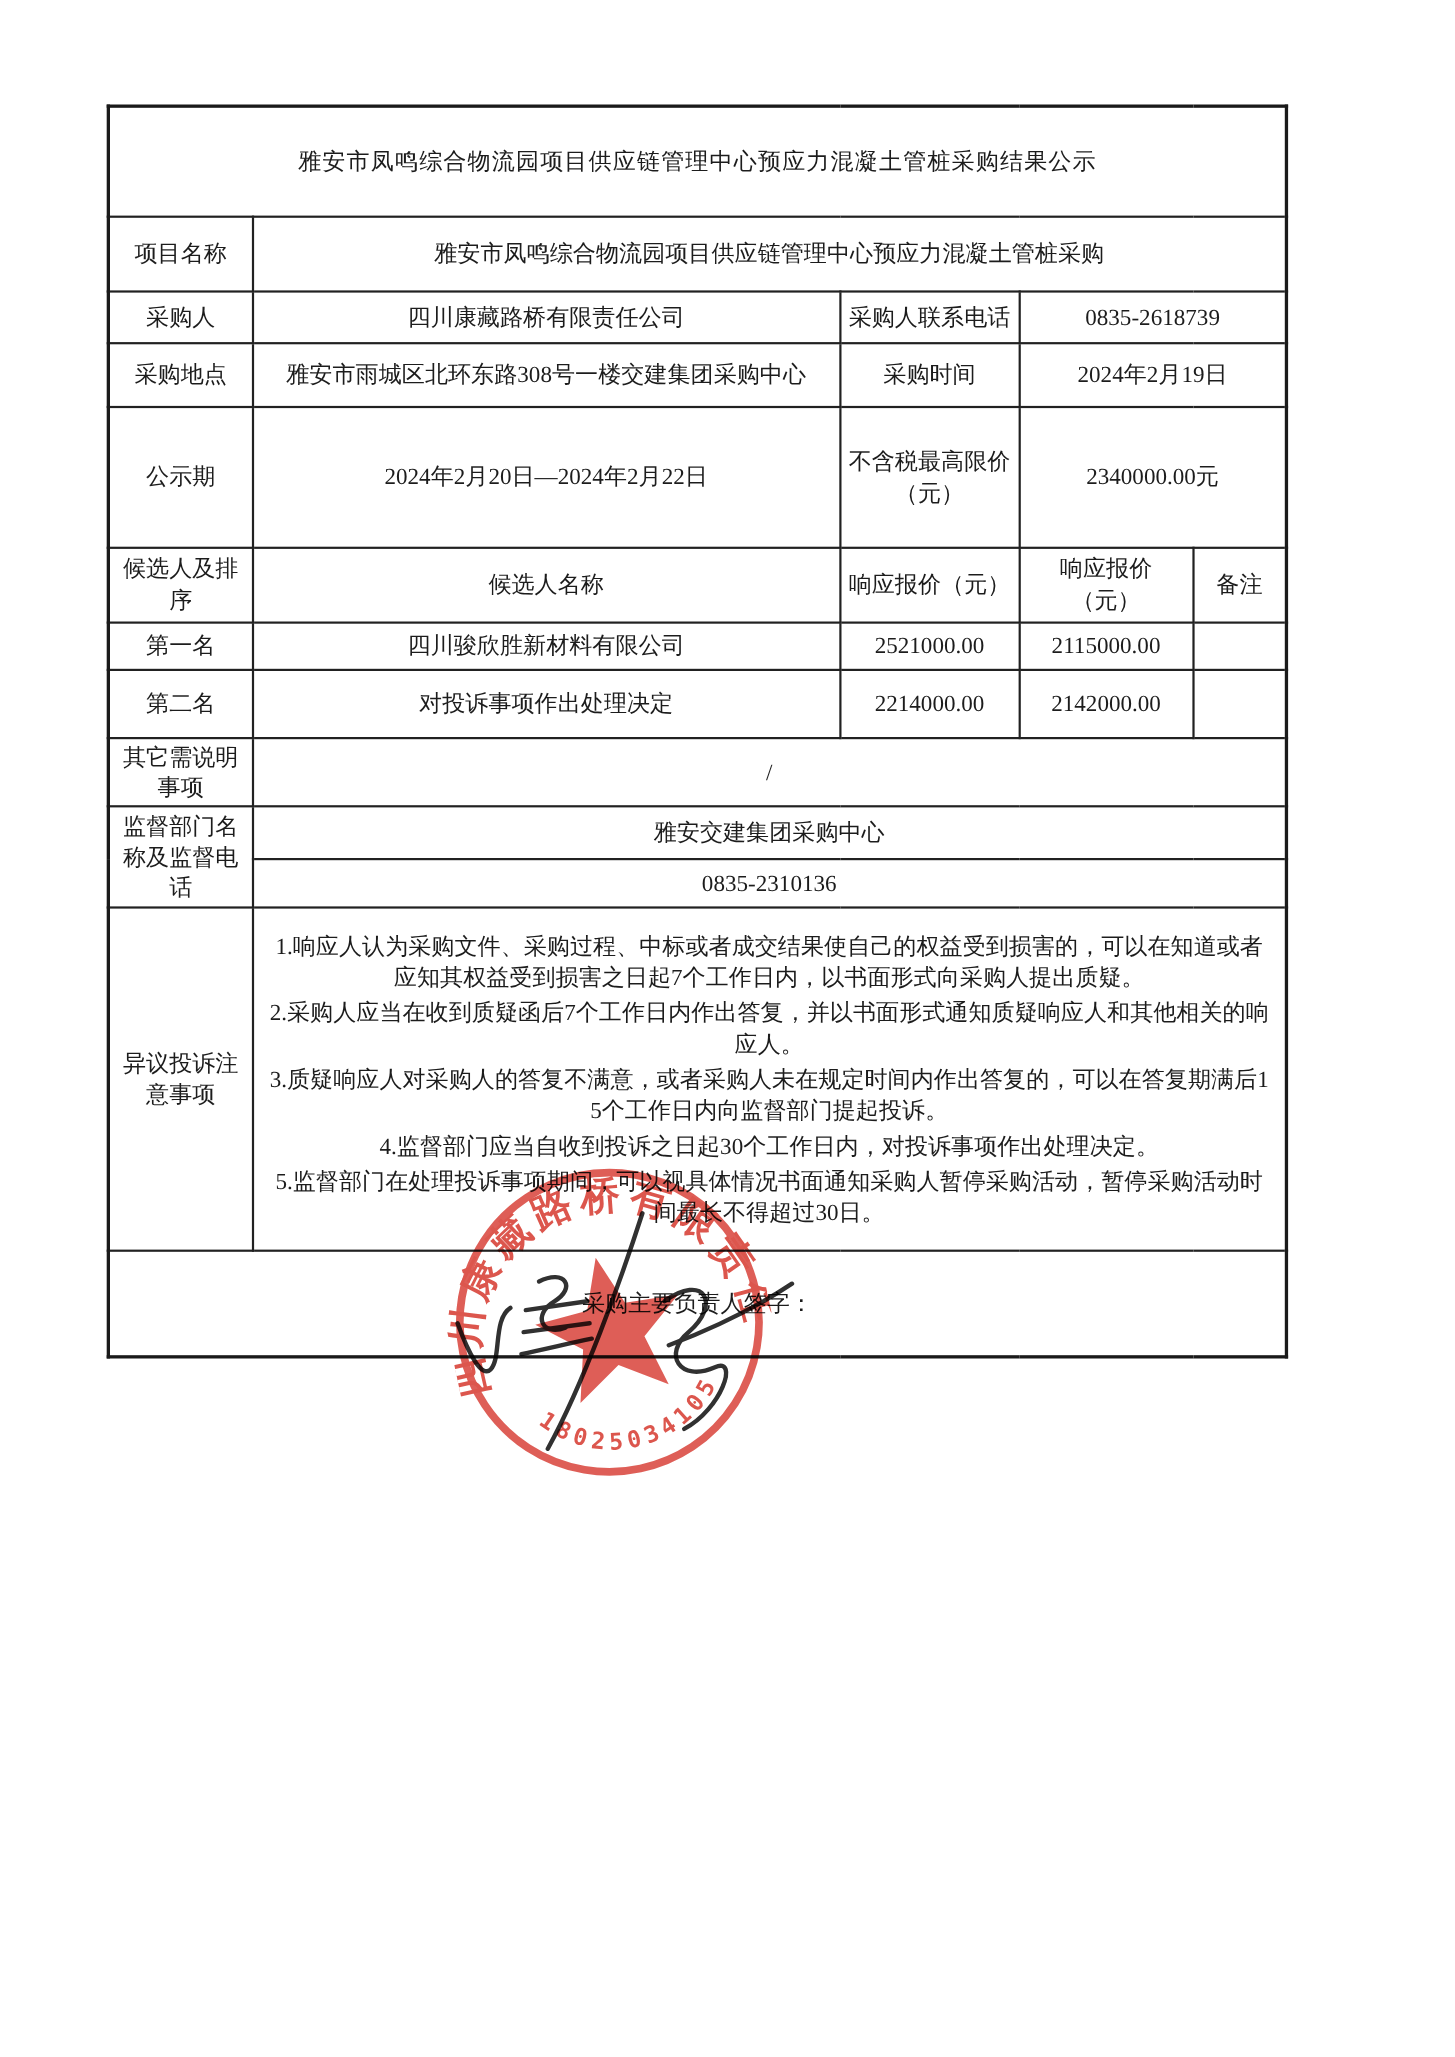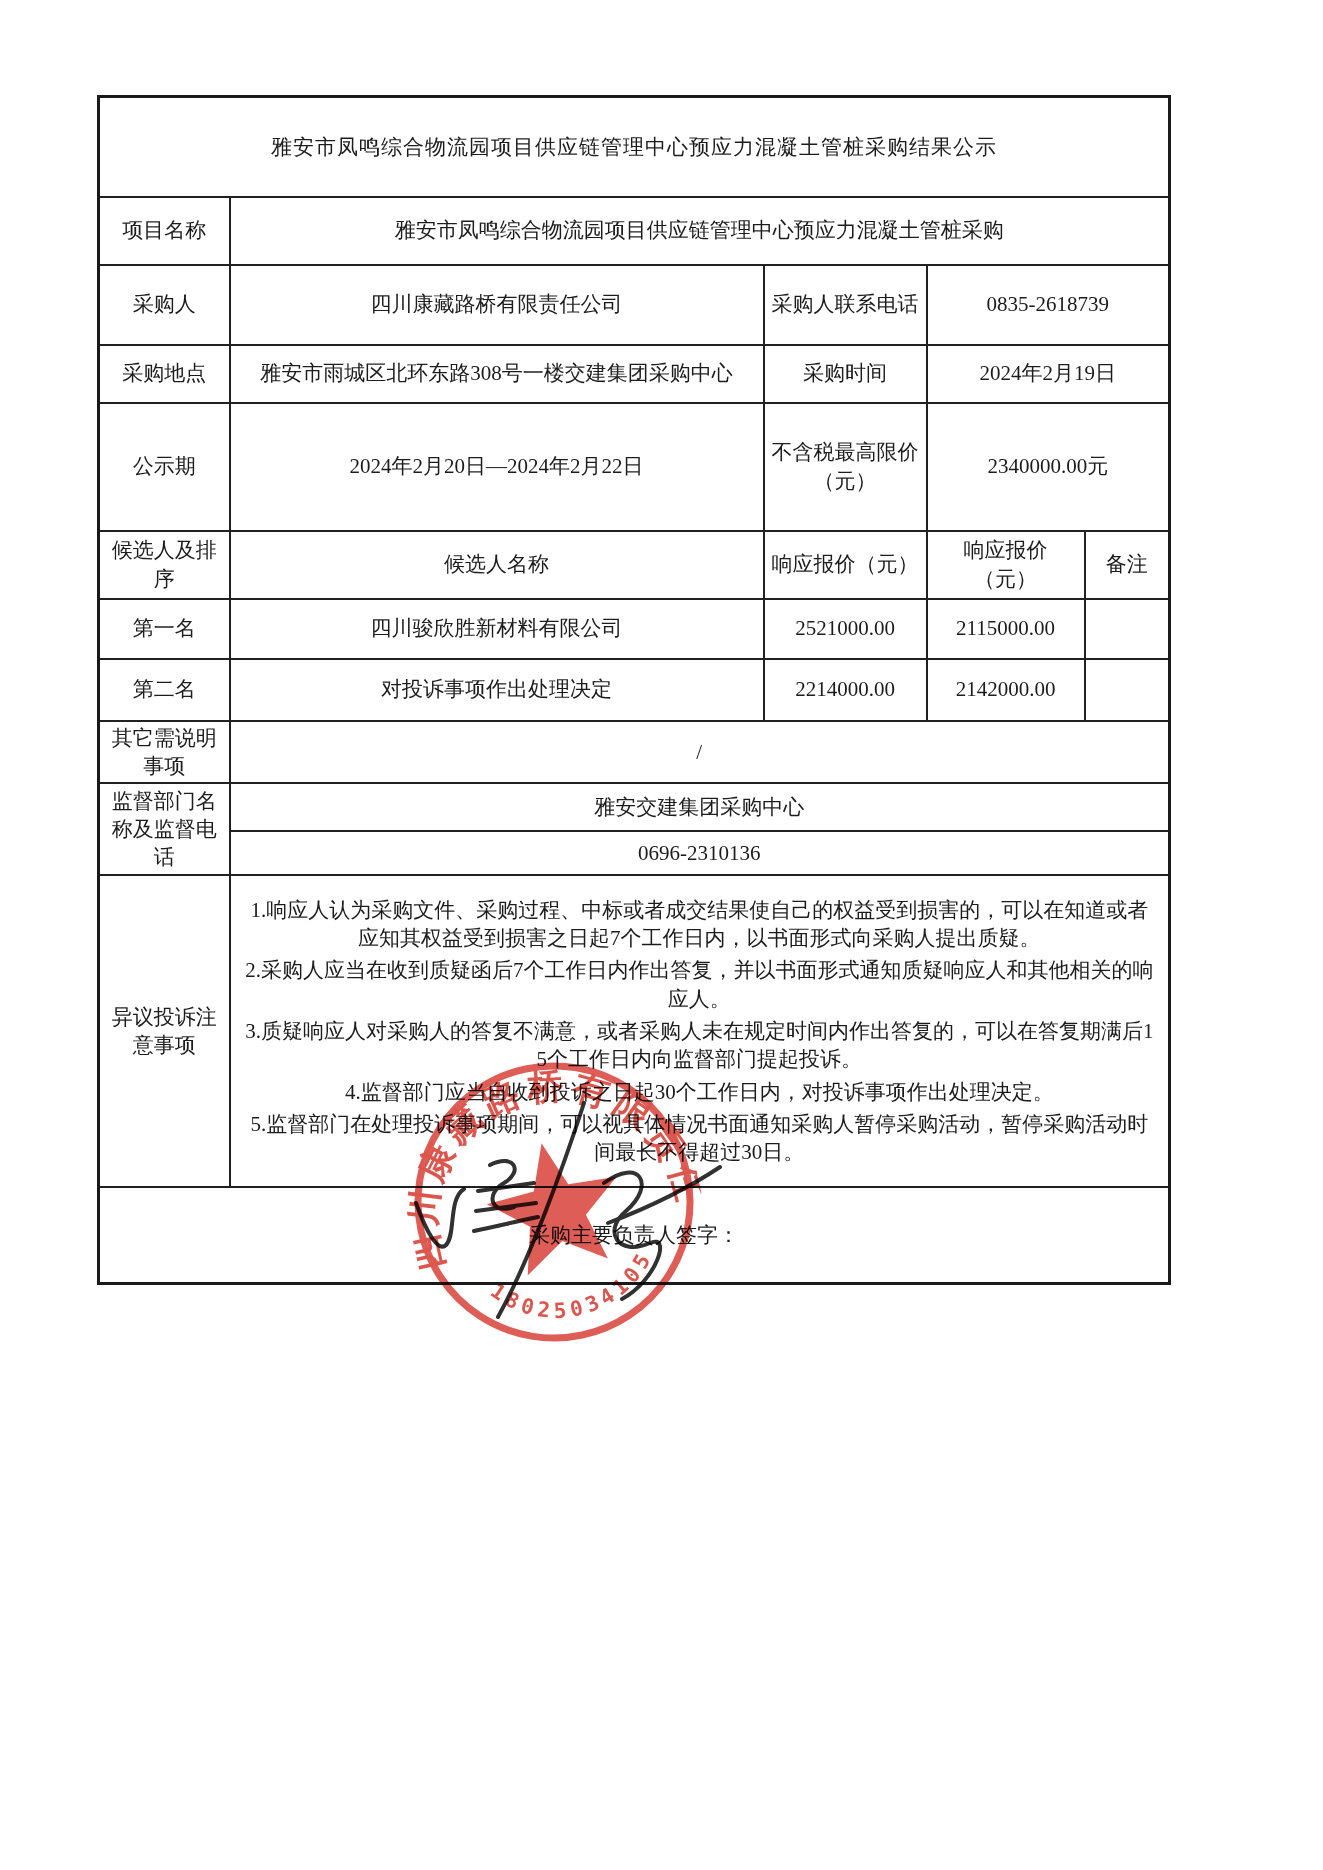--- a/index.html
+++ b/index.html
@@ -29,25 +29,25 @@
     text-align:center;
     font-size:21px;
     line-height:1.35;
     padding:2px 6px;
     word-break:break-all;
     overflow:hidden;
   }
   table.doc{border:3px solid #1a1a1a;}
   tr.r-title{height:100px;}
   tr.r-project{height:68px;}
-  tr.r-buyer{height:80px;}
+  tr.r-buyer{height:47px;}
   tr.r-location{height:58px;}
   tr.r-publicity{height:128px;}
   tr.r-candhead{height:68px;}
-  tr.r-rank1{height:60px;}
+  tr.r-rank1{height:43px;}
   tr.r-rank2{height:62px;}
   tr.r-other{height:58px;}
   tr.r-sup1{height:48px;}
   tr.r-sup2{height:44px;}
   tr.r-objection{height:312px;}
   tr.r-signature{height:96px;}
 
   td.title-cell{
     font-size:30px;
     font-weight:400;
@@ -166,21 +166,21 @@
     <tr class="r-other">
       <td class="label-cell">其它需说明事项</td>
       <td colspan="4">/</td>
     </tr>
 
     <tr class="r-sup1">
       <td rowspan="2" class="label-cell">监督部门名称及监督电话</td>
       <td colspan="4">雅安交建集团采购中心</td>
     </tr>
     <tr class="r-sup2">
-      <td colspan="4">0696-2310136</td>
+      <td colspan="4">0835-2310136</td>
     </tr>
 
     <tr class="r-objection">
       <td class="label-cell">异议投诉注意事项</td>
       <td colspan="4" class="objection-cell">
         <p class="obj-item">1.响应人认为采购文件、采购过程、中标或者成交结果使自己的权益受到损害的，可以在知道或者应知其权益受到损害之日起7个工作日内，以书面形式向采购人提出质疑。</p>
         <p class="obj-item">2.采购人应当在收到质疑函后7个工作日内作出答复，并以书面形式通知质疑响应人和其他相关的响应人。</p>
         <p class="obj-item">3.质疑响应人对采购人的答复不满意，或者采购人未在规定时间内作出答复的，可以在答复期满后15个工作日内向监督部门提起投诉。</p>
         <p class="obj-item">4.监督部门应当自收到投诉之日起30个工作日内，对投诉事项作出处理决定。</p>
         <p class="obj-item">5.监督部门在处理投诉事项期间，可以视具体情况书面通知采购人暂停采购活动，暂停采购活动时间最长不得超过30日。</p>

